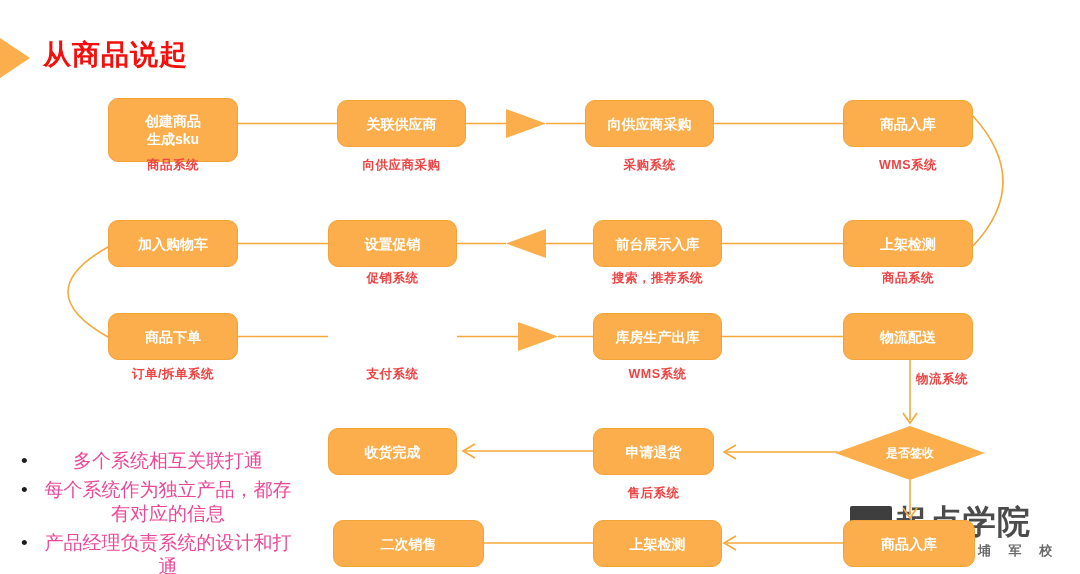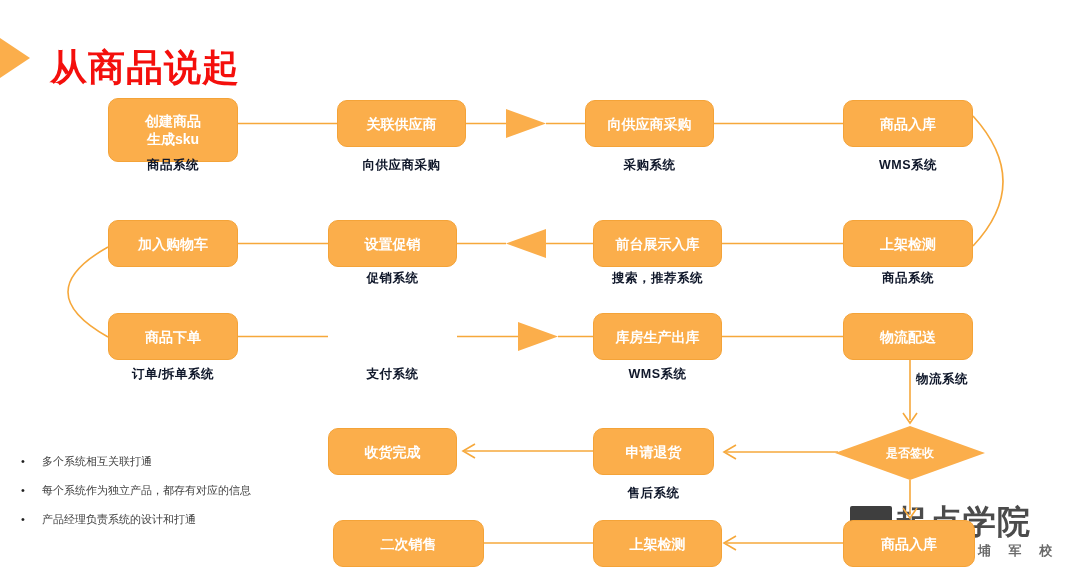--- a/index.html
+++ b/index.html
@@ -7,22 +7,22 @@
     --node-border:#F4A338;
     --connector:#F6A83B;
     --title-red:#F40F0C;
     --logo-dark:#3E3E3E;
   }
   html,body{margin:0;padding:0;}
   body{font-family:"Liberation Sans","DejaVu Sans",sans-serif;background:#fff;}
   .slide{position:relative;width:1080px;height:574px;background:#ffffff;overflow:hidden;}
 
   .title{
-    position:absolute;left:43px;top:36px;margin:7px;
-    font-size:37px;font-weight:900;color:var(--title-red);
+    position:absolute;left:43px;top:36px;margin:0;
+    font-size:28px;font-weight:900;color:var(--title-red);
     letter-spacing:1px;z-index:3;
   }
 
   svg.wires{position:absolute;left:0;top:0;z-index:2;}
 
   .node{
     position:absolute;z-index:3;
     background:var(--node-fill);
     border:1px solid var(--node-border);
     border-radius:10px;
@@ -32,32 +32,32 @@
   }
   .diamond{
     position:absolute;z-index:3;
     background:var(--node-fill);
     clip-path:polygon(50% 0,100% 50%,50% 100%,0 50%);
     display:flex;align-items:center;justify-content:center;
     color:#ffffff;font-size:12px;font-weight:700;
   }
   .syslabel{
     position:absolute;z-index:3;
-    font-size:12.5px;font-weight:700;color:#0f172a;
+    font-size:12.5px;font-weight:700;color:#ef4444;
     text-align:center;letter-spacing:.5px;
   }
   .syslabel.free{text-align:left;}
 
   .notes{
     position:absolute;left:16px;top:449px;z-index:3;
     margin:0;padding:0;list-style:none;width:300px;
   }
   .notes li{
     position:relative;padding-left:26px;width:252px;
-    font-size:11px;line-height:24px;margin-bottom:5px;color:#404040;
+    font-size:19px;line-height:24px;margin-bottom:5px;color:#ec4899;text-align:center;
   }
   .notes li::before{content:"\2022";position:absolute;left:5px;top:0;color:#1d1d1d;}
 
   .logo{position:absolute;left:848px;top:499px;width:220px;height:70px;z-index:1;}
   .logo-mark{position:absolute;left:2px;top:7px;width:42px;height:36px;background:var(--logo-dark);border-radius:2px;}
   .logo-name{position:absolute;left:47px;top:1px;font-size:33px;font-weight:800;color:#4B4B4B;letter-spacing:1px;white-space:nowrap;}
   .logo-tagline{position:absolute;left:130px;top:43px;font-size:13px;font-weight:600;color:#6a6a6a;letter-spacing:7px;white-space:nowrap;}
 </style>
 </head>
 <body>

